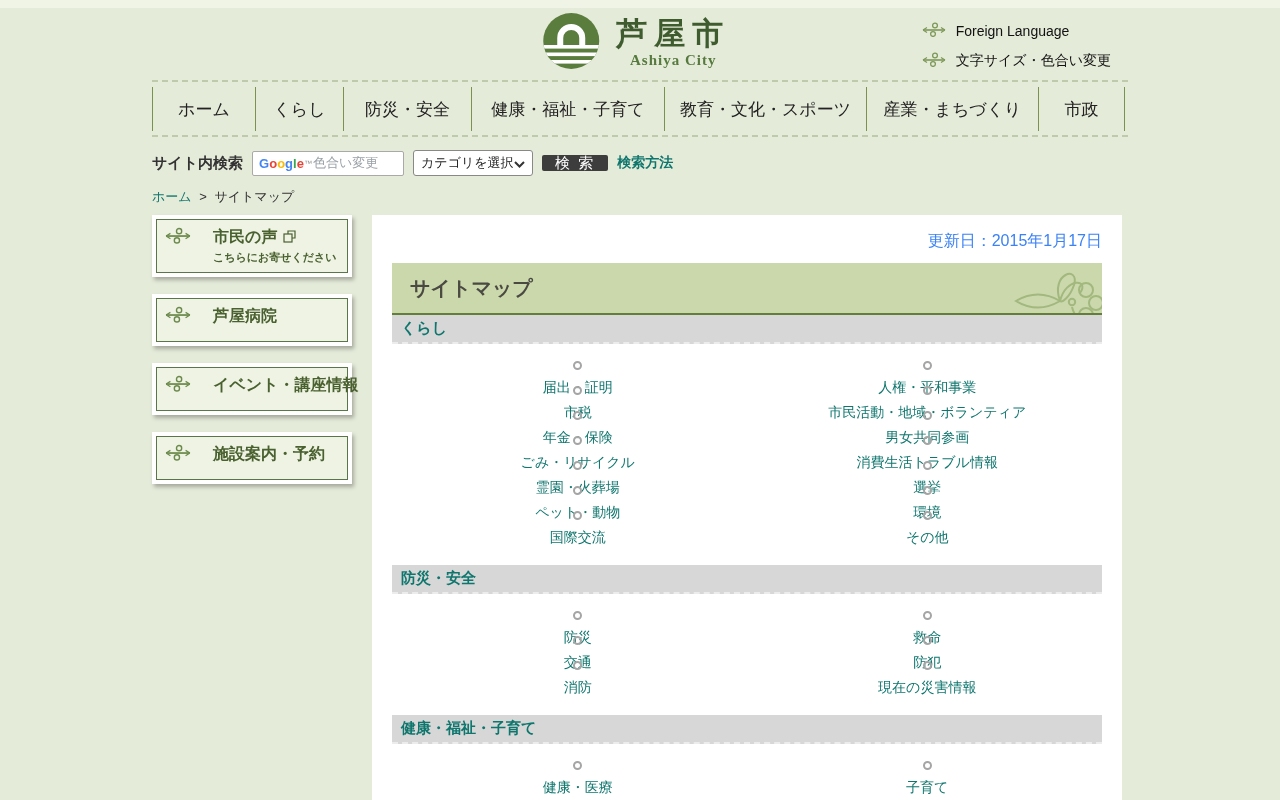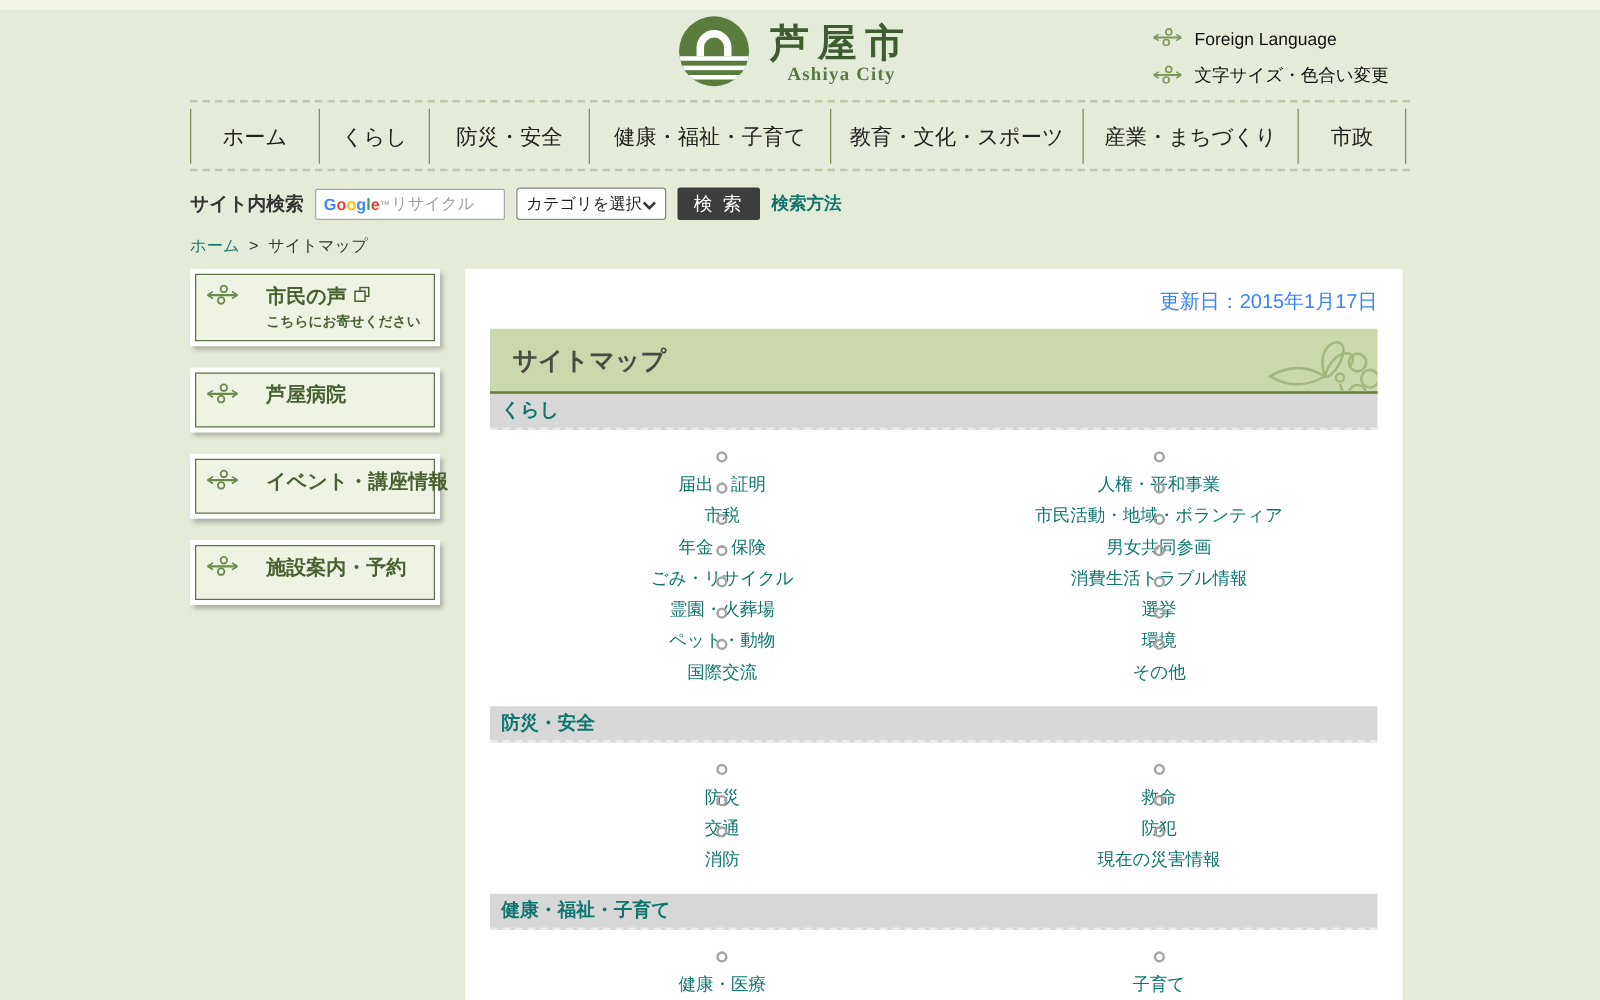--- a/index.html
+++ b/index.html
@@ -45,21 +45,21 @@
     border-radius: 2px; display: flex; align-items: center; padding: 0 6px;
     font-size: 13px; cursor: text; overflow: hidden; white-space: nowrap; }
   .brand span { font-weight: bold; font-size: 13px; }
   .g-blue { color: #4285f4; } .g-red { color: #ea4335; }
   .g-yellow { color: #fbbc05; } .g-green { color: #34a853; }
   .tm { font-size: 8px; color: #999; vertical-align: top; margin-right: 1px; }
   .ph-text { color: #9aa0a6; }
   .search-select { width: 120px; height: 26px; background: #fff; border: 1px solid #888;
     border-radius: 3px; display: flex; align-items: center; justify-content: space-between;
     padding: 0 7px; font-size: 13px; color: #222; cursor: pointer; }
-  .search-button { background: #3d3d3d; color: #fff; font-size: 15px; height: 26px;
+  .search-button { background: #3d3d3d; color: #fff; font-size: 15px; height: 16px;
     padding: 0 13px; border: none; border-radius: 2px; letter-spacing: 2px; cursor: pointer;
     display: flex; align-items: center; }
   a.blue-link { color: #0f766e; cursor: pointer; }
   .search-help { font-size: 14px; font-weight: bold; }
 
   
   .breadcrumb { margin-top: 12px; font-size: 13px; color: #333; }
   .breadcrumb a { font-size: 13px; }
   .crumb-sep { margin: 0 4px; }
 
@@ -168,21 +168,21 @@
     <div class="nav-item">市政</div>
   </div>
 
   <div class="dashed-sep"></div>
 
   <div class="search-row">
     <span class="search-label">サイト内検索</span>
     <div class="search-input">
       <span class="brand"><span class="g-blue">G</span><span class="g-red">o</span><span class="g-yellow">o</span><span class="g-blue">g</span><span class="g-green">l</span><span class="g-red">e</span></span>
         <span class="tm">™</span>
-        <span class="ph-text">リサイクル</span>
+        <span class="ph-text">色合い変更</span>
     </div>
     <div class="search-select">
       <span>カテゴリを選択</span>
       <span>
         <svg width="11" height="7" viewBox="0 0 11 7">
             <polyline points="1,1 5.5,5.5 10,1" fill="none" stroke="#333" stroke-width="2"></polyline>
           </svg>
       </span>
     </div>
     <button class="search-button">検 索</button>

